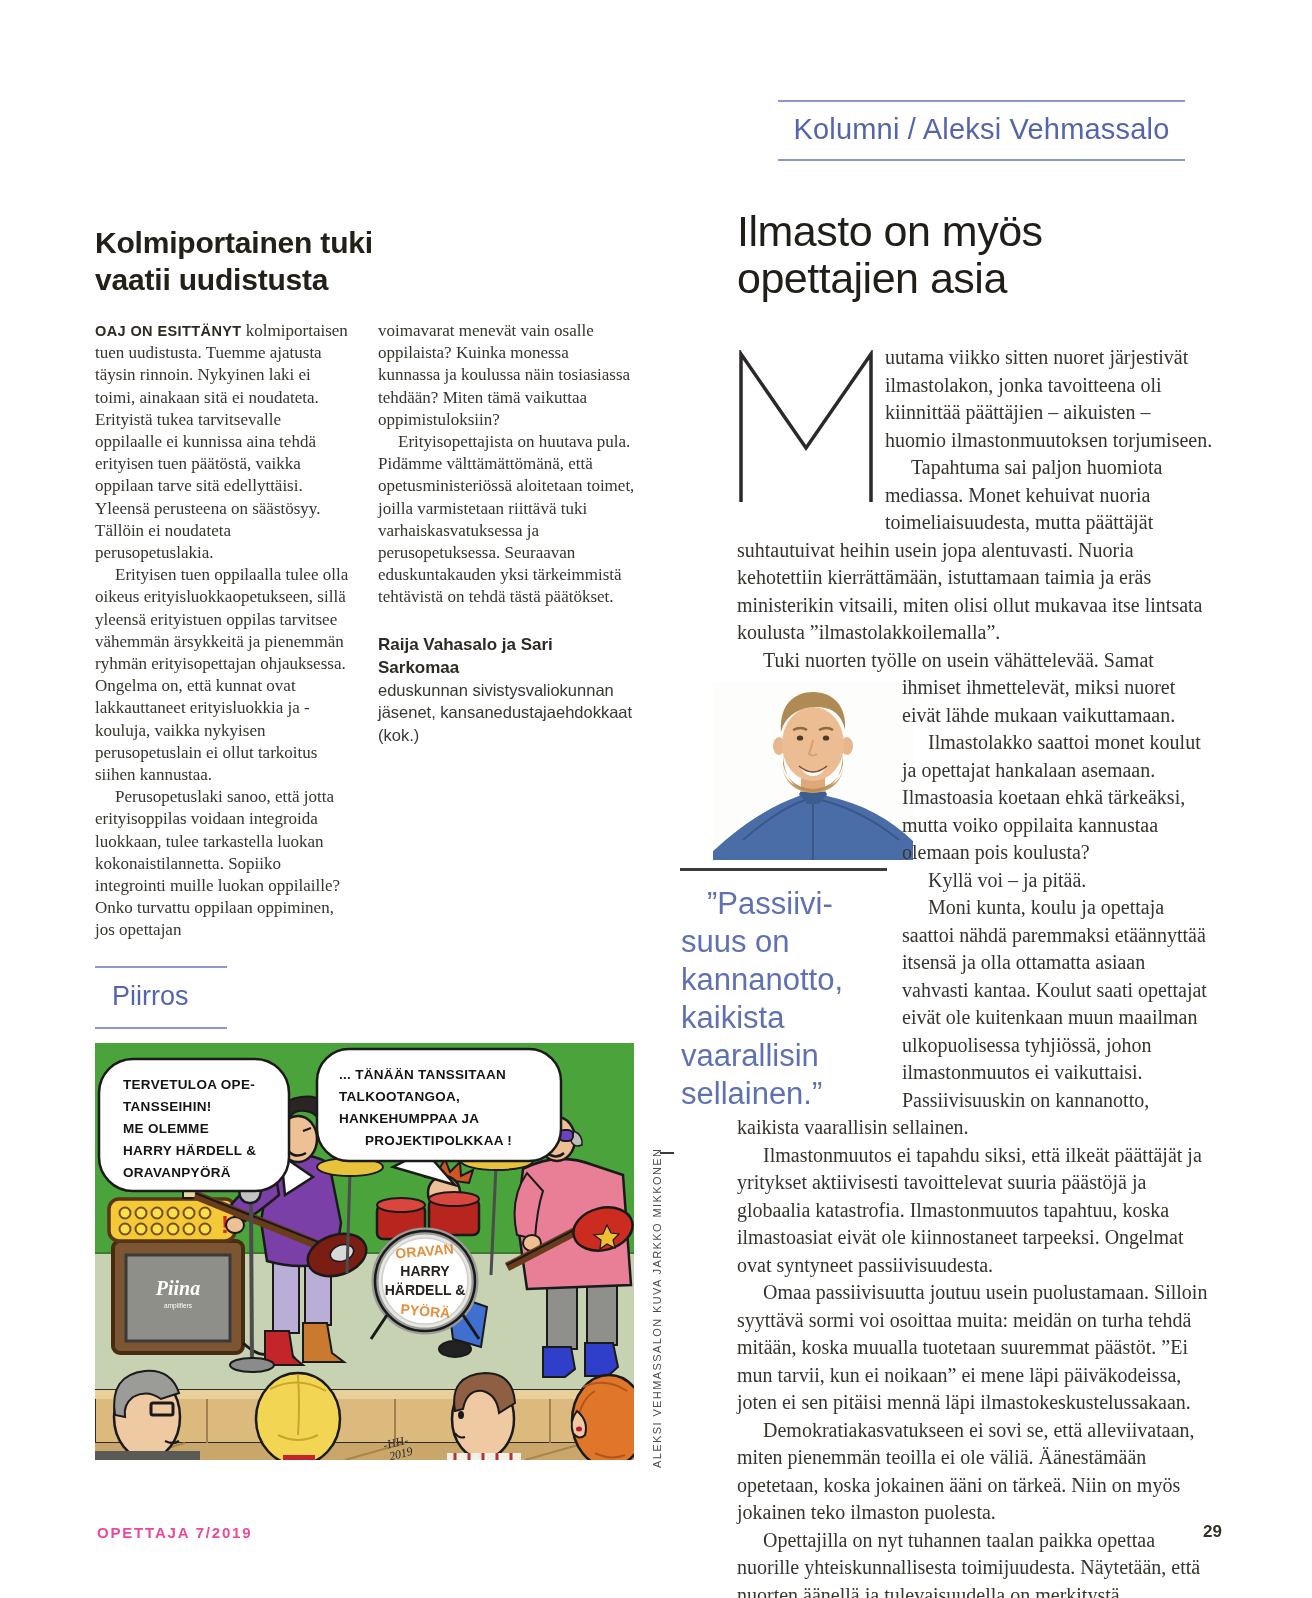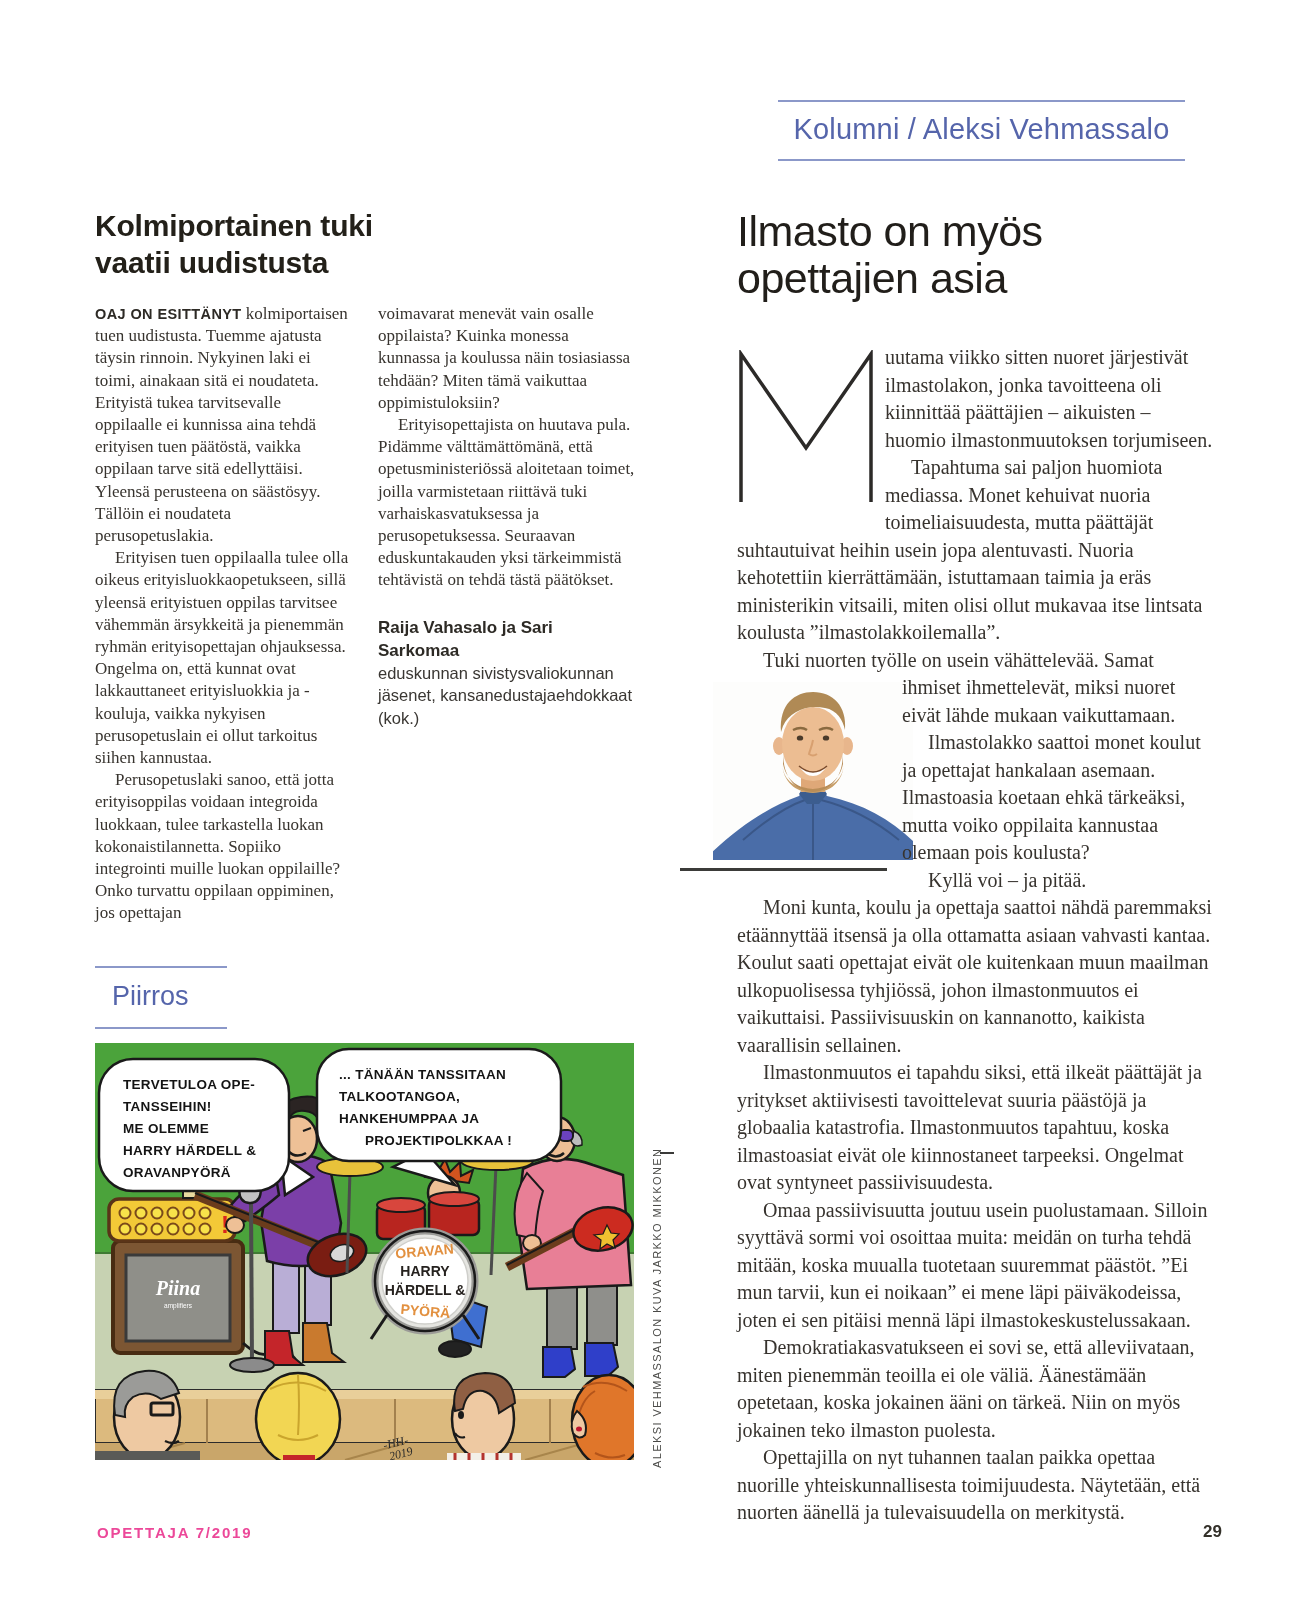--- a/index.html
+++ b/index.html
@@ -6,21 +6,21 @@
   body { background:#888; font-family:"Liberation Sans", sans-serif; }
   #page { position:relative; width:1312px; height:1598px; background:#ffffff; margin:0 auto; overflow:hidden; }
 
   
   .kolumni-head { position:absolute; left:778px; top:100px; width:407px;
     border-top:2px solid #8b98c9; border-bottom:2px solid #8b98c9;
     text-align:center; padding:11px 0 13px; }
   .kolumni-head .kh-label { font-size:29px; color:#5565ab; letter-spacing:0.2px; }
 
   
-  .left-article { position:absolute; left:95px; top:207px; width:540px; color:#37332e; }
+  .left-article { position:absolute; left:95px; top:224px; width:540px; color:#37332e; }
   .la-title { font-size:30px; line-height:37px; font-weight:bold; color:#232019;
     white-space:pre-line; margin-bottom:22px; letter-spacing:-0.2px; }
   .la-cols { display:flex; gap:26px; }
   .la-col { width:261px; font-family:"Liberation Serif", serif; font-size:17px;
     line-height:22.2px; text-align:left; hyphens:auto; -webkit-hyphens:auto; }
   .la-col .para { text-indent:20px; }
   .la-col .para.noindent { text-indent:0; }
   .lead-caps { font-family:"Liberation Sans", sans-serif; font-weight:bold;
     font-size:14.5px; letter-spacing:0.4px; color:#2d2a25; }
   .byline { margin-top:24px; font-family:"Liberation Sans", sans-serif; }
@@ -331,20 +331,26 @@
             <path d="M68,50 C 66,22 82,10 100,10 C 120,10 134,24 132,48 C 130,38 124,28 112,26 C 94,22 76,30 70,44 Z" fill="#b08a55"></path>
             <path d="M80,48 q 8,-4 14,0" stroke="#8a6a40" stroke-width="2.5" fill="none"></path>
             <path d="M106,48 q 8,-4 14,0" stroke="#8a6a40" stroke-width="2.5" fill="none"></path>
             <ellipse cx="87" cy="56" rx="3.2" ry="2.6" fill="#4a3a2a"></ellipse>
             <ellipse cx="113" cy="56" rx="3.2" ry="2.6" fill="#4a3a2a"></ellipse>
             <path d="M100,58 C 99,64 97,68 96,72 q 4,3 8,0" stroke="#d8a070" stroke-width="2" fill="none"></path>
             <path d="M86,84 q 14,12 28,0 q -6,10 -14,10 q -8,0 -14,-10" fill="#ffffff"></path>
             <path d="M86,84 q 14,12 28,0" stroke="#7a4a2a" stroke-width="1.5" fill="none"></path>
           </svg>
           <span class="photo-rule"></span>
+          <span class="pull-quote">”Passiivi-
+suus on
+kannanotto,
+kaikista
+vaarallisin
+sellainen.”</span>
         </span>
         <span>ihmettelevät, miksi nuoret eivät lähde mukaan vaikuttamaan.</span>
       </div>
       <div class="para">Ilmastolakko saattoi monet koulut ja opettajat hankalaan asemaan. Ilmastoasia koetaan ehkä tärkeäksi, mutta voiko oppilaita kannustaa olemaan pois koulusta?</div>
       <div class="para">Kyllä voi – ja pitää.</div>
       <div class="para">Moni kunta, koulu ja opettaja saattoi nähdä paremmaksi etäännyttää itsensä ja olla ottamatta asiaan vahvasti kantaa. Koulut saati opettajat eivät ole kuitenkaan muun maailman ulkopuolisessa tyhjiössä, johon ilmastonmuutos ei vaikuttaisi. Passiivisuuskin on kannanotto, kaikista vaarallisin sellainen.</div>
       <div class="para">Ilmastonmuutos ei tapahdu siksi, että ilkeät päättäjät ja yritykset aktiivisesti tavoittelevat suuria päästöjä ja globaalia katastrofia. Ilmastonmuutos tapahtuu, koska ilmastoasiat eivät ole kiinnostaneet tarpeeksi. Ongelmat ovat syntyneet passiivisuudesta.</div>
       <div class="para">Omaa passiivisuutta joutuu usein puolustamaan. Silloin syyttävä sormi voi osoittaa muita: meidän on turha tehdä mitään, koska muualla tuotetaan suuremmat päästöt. ”Ei mun tarvii, kun ei noikaan” ei mene läpi päiväkodeissa, joten ei sen pitäisi mennä läpi ilmastokeskustelussakaan.</div>
       <div class="para">Demokratiakasvatukseen ei sovi se, että alleviivataan, miten pienemmän teoilla ei ole väliä. Äänestämään opetetaan, koska jokainen ääni on tärkeä. Niin on myös jokainen teko ilmaston puolesta.</div>
       <div class="para">Opettajilla on nyt tuhannen taalan paikka opettaa nuorille yhteiskunnallisesta toimijuudesta. Näytetään, että nuorten äänellä ja tulevaisuudella on merkitystä.</div>

